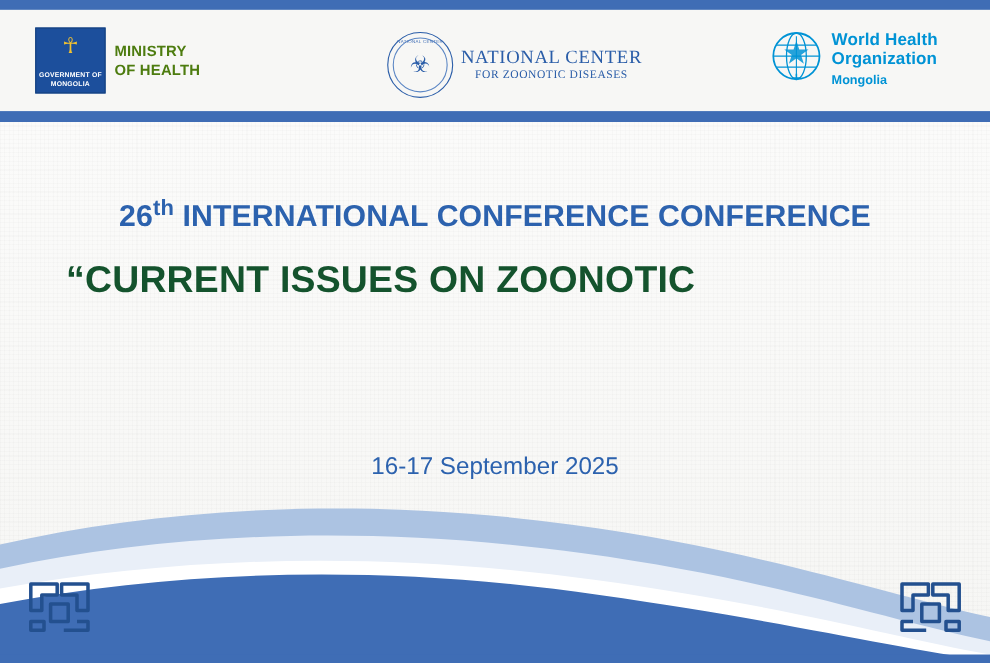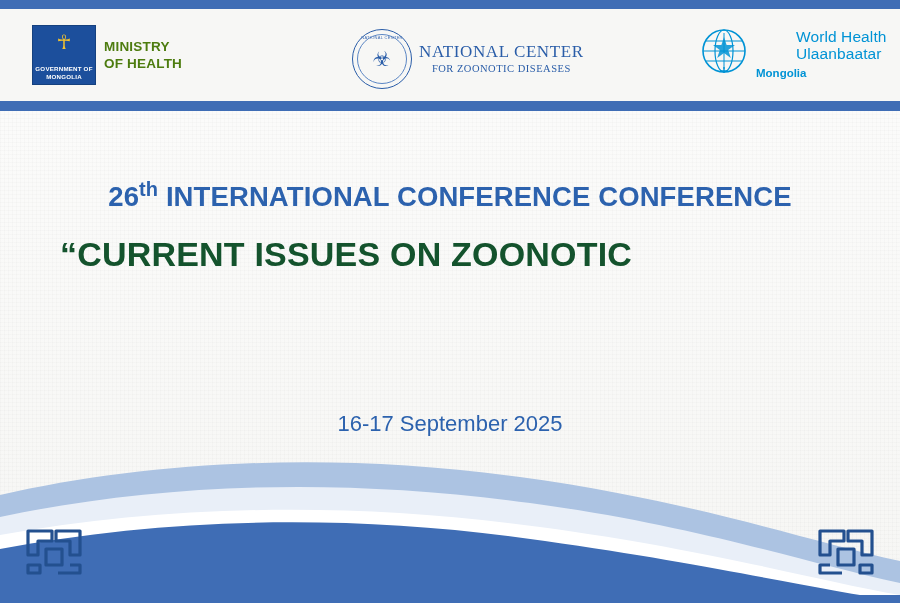--- a/index.html
+++ b/index.html
@@ -195,24 +195,23 @@
     width: 48px;
     height: 48px;
     position: relative;
   }
   .who-text-block {
     padding-top: 1px;
   }
   .who-title {
     color: #0093d5;
     font-size: 15.5px;
-    font-weight: normal;
+    font-weight: bold;
     line-height: 17px;
     letter-spacing: 0.1px;
-    margin-left: 40px;
   }
   .who-sub {
     color: #0093d5;
     font-size: 11.5px;
     font-weight: bold;
     margin-top: 5px;
   }
 
   
   .conf-title {
@@ -334,21 +333,21 @@
         <circle cx="24" cy="24" r="21" fill="none" stroke="#0093d5" stroke-width="1.6"></circle>
         <ellipse cx="24" cy="24" rx="9" ry="21" fill="none" stroke="#0093d5" stroke-width="1.2"></ellipse>
         <line x1="3" y1="24" x2="45" y2="24" stroke="#0093d5" stroke-width="1.2"></line>
         <path d="M6,14 H42 M6,34 H42" stroke="#0093d5" stroke-width="1" fill="none"></path>
         <path d="M24,6 L24,42" stroke="#0093d5" stroke-width="1"></path>
         <path d="M24,10 L26.6,18 H35 L28.2,22.9 L30.8,31 L24,26 L17.2,31 L19.8,22.9 L13,18 H21.4 Z" fill="#0093d5" opacity="0.85"></path>
         <path d="M20,44 L28,44 M24,40 L24,46" stroke="#0093d5" stroke-width="1.4"></path>
       </svg>
       <div class="who-text-block">
         <div class="who-title">World Health</div>
-        <div class="who-title">Ulaanbaatar</div>
+        <div class="who-title">Organization</div>
         <div class="who-sub">Mongolia</div>
       </div>
     </div>
   </div>
 
   <div class="conf-title">
     <span>26</span><sup>th</sup><span> INTERNATIONAL CONFERENCE CONFERENCE</span>
   </div>
 
   <div class="conf-name">

